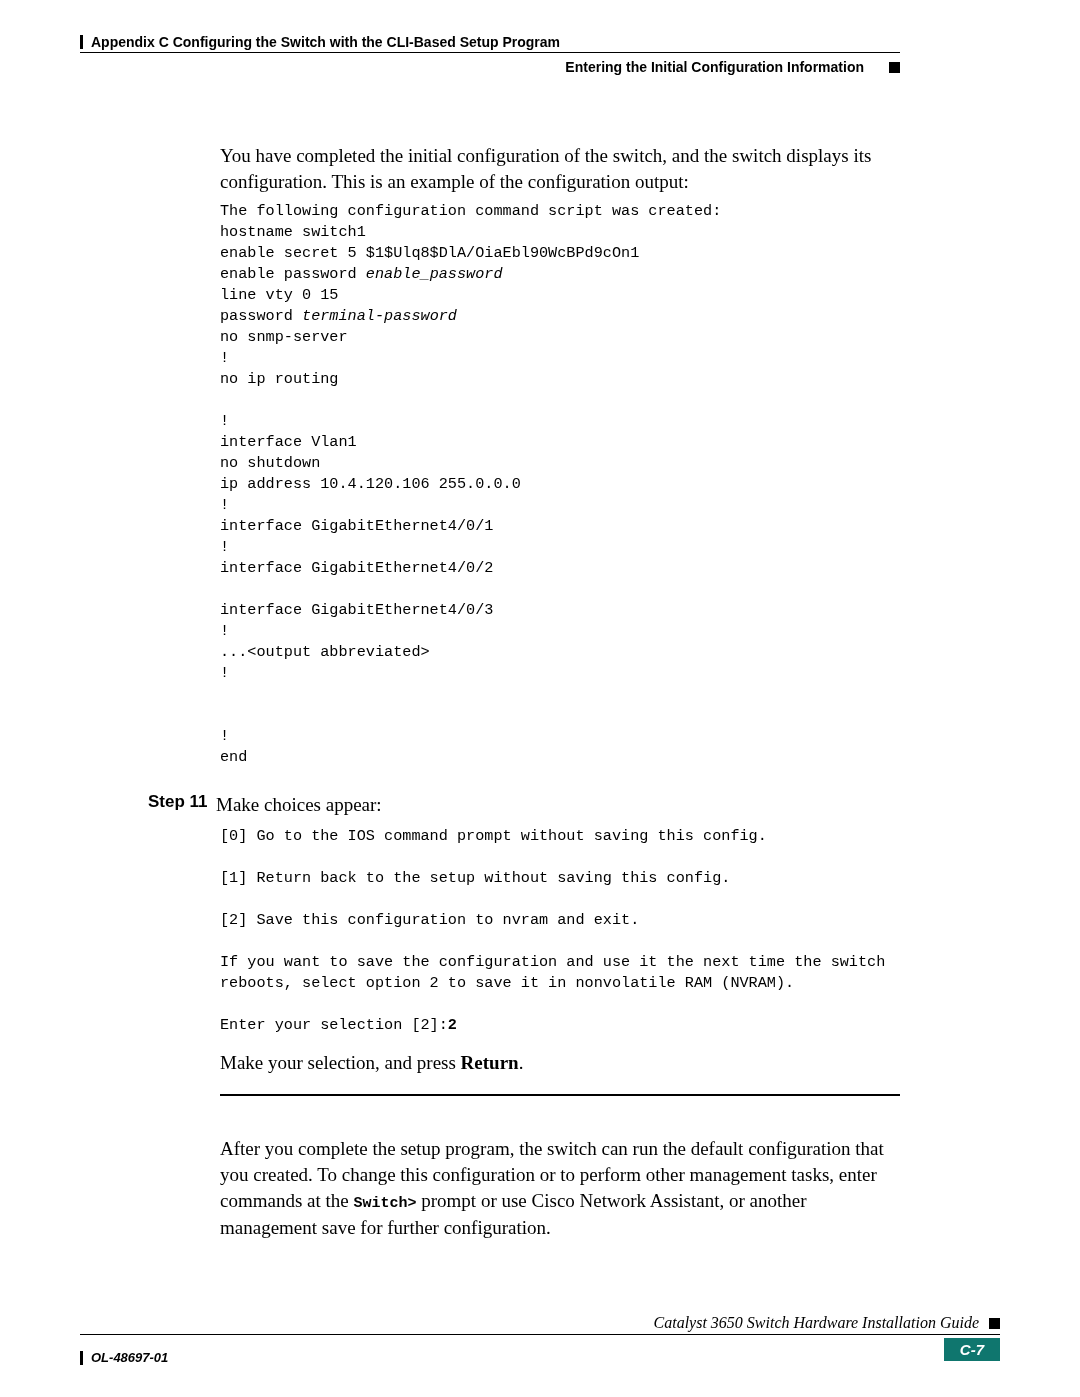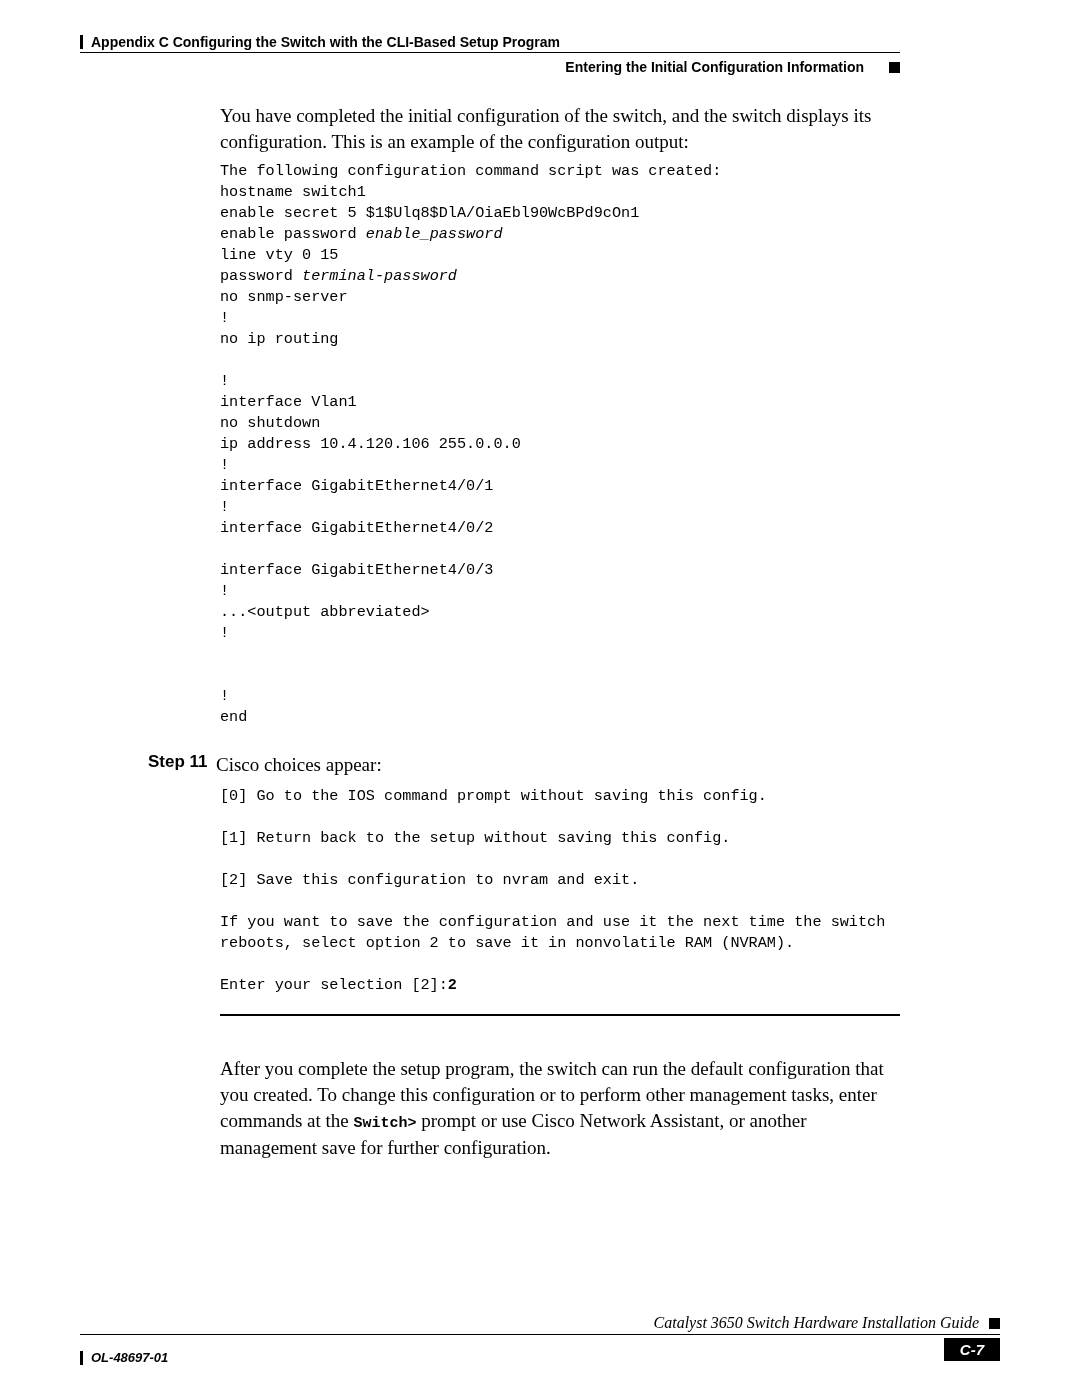--- a/index.html
+++ b/index.html
@@ -51,21 +51,21 @@
   }
   .subhead-row .sq {
     width: 11px;
     height: 11px;
     background: #000;
     margin-left: 10px;
   }
   .content {
     margin-left: 140px;
     margin-right: 0;
-    margin-top: 28px;
+    margin-top: 68px;
   }
   .body-text {
     font-size: 19px;
     line-height: 1.38;
     margin: 0 0 6px 0;
   }
   .mono {
     font-family: "Courier New", Courier, monospace;
     font-size: 15.2px;
     line-height: 1.38;
@@ -134,21 +134,21 @@
     align-items: center;
     margin-bottom: 2px;
   }
   .footer-guide-row .sq {
     width: 11px;
     height: 11px;
     background: #000;
     margin-left: 10px;
   }
   .pagenum {
-    background: #000000;
+    background: #0f766e;
     color: #fff;
     padding: 3px 16px;
     font-weight: bold;
     font-size: 15px;
   }
   .bold {
     font-weight: bold;
   }
   .pre-block {
     margin-top: 6px;
@@ -196,33 +196,34 @@
 !
 ...&lt;output abbreviated&gt;
 !
 
 
 !
 end</span></pre>
 
     <div class="step-row">
       <div class="step-label">Step 11</div>
-      <div class="body-text" style="margin:0;">Cisco choices appear:</div>
+      <div class="body-text" style="margin:0;">Make choices appear:</div>
     </div>
 
     <pre class="mono" style="margin-top:8px;"><span>[0] Go to the IOS command prompt without saving this config.
 
 [1] Return back to the setup without saving this config.
 
 [2] Save this configuration to nvram and exit.
 
 If you want to save the configuration and use it the next time the switch reboots, select option 2 to save it in nonvolatile RAM (NVRAM).
 
 Enter your selection [2]:</span><span class="bold">2</span></pre>
 
+    <p class="body-text" style="margin-top:14px;"><span>Make your selection, and press </span><span class="bold">Return</span><span>.</span></p>
 
     <div class="step-rule"></div>
 
     <p class="body-text"><span>After you complete the setup program, the switch can run the default configuration that you created. To change this configuration or to perform other management tasks, enter commands at the </span><span class="mono" style="font-size:15px;font-weight:bold;">Switch&gt;</span><span> prompt or use Cisco Network Assistant, or another management save for further configuration.</span></p>
 
   </div>
 
   <div class="footer">
     <div class="footer-guide-row">
       <span>Catalyst 3650 Switch Hardware Installation Guide</span>

